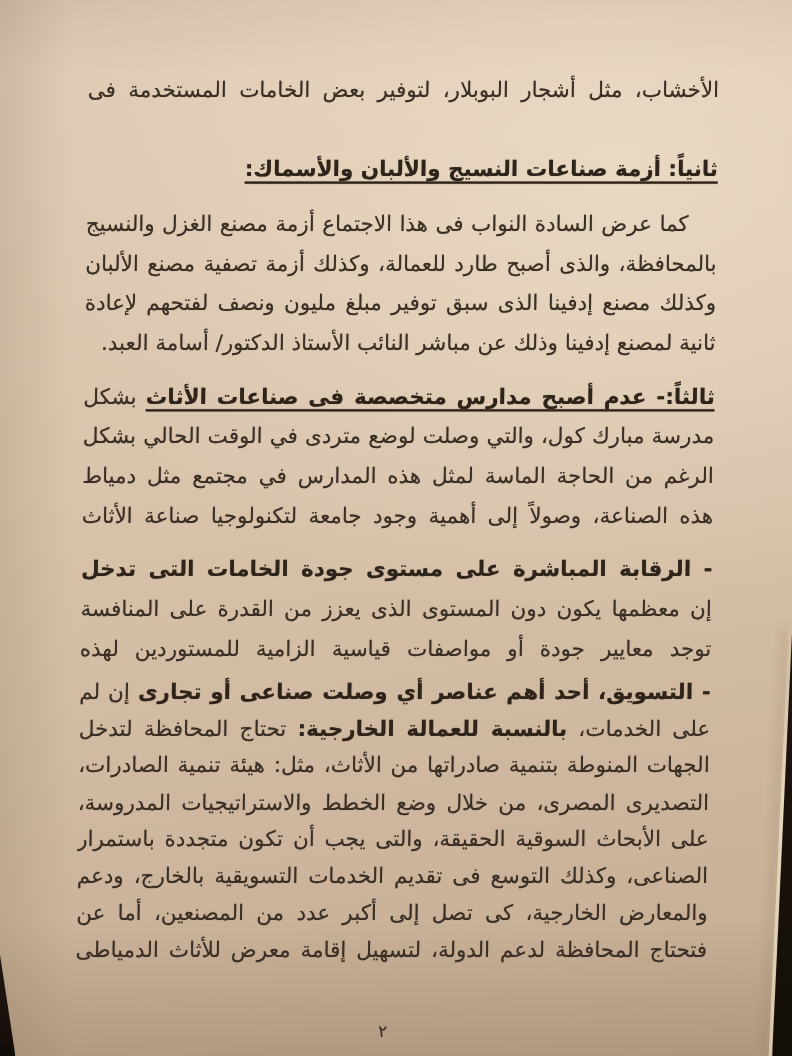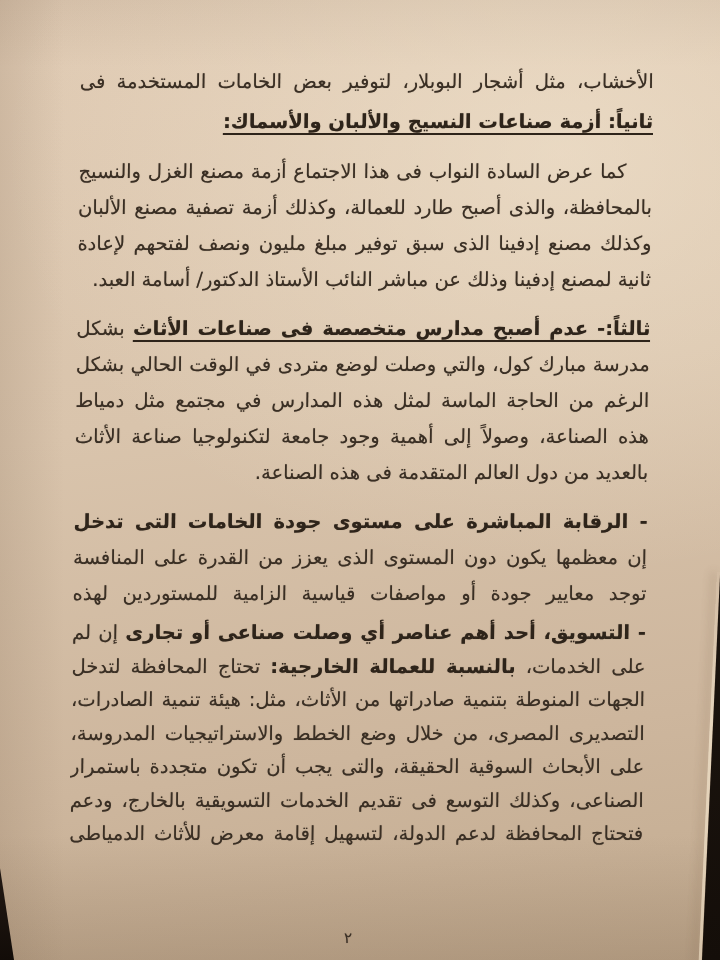--- a/index.html
+++ b/index.html
@@ -39,21 +39,21 @@
     position:absolute;top:64px;left:80px;right:66px;
     direction:rtl;
     color:#3a2f24;
     font-size:19.5px;
     text-shadow:0 0 0.7px rgba(62,50,38,0.55);
     transform:skewX(-0.8deg);
     transform-origin:top left;
   }
   .block{margin-top:13px;}
   .doc > .block:nth-child(1){margin-top:0;}
-  .doc > .block:nth-child(2){margin-top:4px;}
+  .doc > .block:nth-child(2){margin-top:36px;}
   .doc > .block:nth-child(3){margin-top:14px;}
   .doc > .block:nth-child(6){margin-top:4px;}
   .line{
     height:36px;line-height:36px;overflow:hidden;
     text-align:justify;text-justify:inter-word;
     text-align-last:right;-moz-text-align-last:right;
   }
   .block.tight .line{height:33.5px;line-height:33.5px;}
   .line.fill{text-align-last:justify;-moz-text-align-last:justify;}
   .line.indent{text-indent:26px;}
@@ -80,34 +80,34 @@
         <div class="line fill indent"><span class="">كما عرض السادة النواب فى هذا الاجتماع أزمة مصنع الغزل والنسيج المتعثر</span></div>
         <div class="line fill"><span class="">بالمحافظة، والذى أصبح طارد للعمالة، وكذلك أزمة تصفية مصنع الألبان بدمياط،</span></div>
         <div class="line fill"><span class="">وكذلك مصنع إدفينا الذى سبق توفير مبلغ مليون ونصف لفتحهم لإعادة تشغيلهم مرة</span></div>
         <div class="line"><span class="">ثانية لمصنع إدفينا وذلك عن مباشر النائب الأستاذ الدكتور/ أسامة العبد.</span></div>
       </div>
       <div class="block">
         <div class="line fill"><span class="b u">ثالثاً:- عدم أصبح مدارس متخصصة فى صناعات الأثاث</span><span class=""> بشكل حقيقى اللهم إلا</span></div>
         <div class="line fill"><span class="">مدرسة مبارك كول، والتي وصلت لوضع متردى في الوقت الحالي بشكل كبير، على</span></div>
         <div class="line fill"><span class="">الرغم من الحاجة الماسة لمثل هذه المدارس في مجتمع مثل دمياط المتخصص في</span></div>
         <div class="line fill"><span class="">هذه الصناعة، وصولاً إلى أهمية وجود جامعة لتكنولوجيا صناعة الأثاث بدمياط، أسوة</span></div>
-        <div class="line"><span class="">بالعديد من دول العالم المتقدمة فى هذه الصناعة.</span></div>
       </div>
       <div class="block">
         <div class="line fill"><span class="b ">- الرقابة المباشرة على مستوى جودة الخامات التى تدخل في هذه الصناعة حيث</span></div>
         <div class="line fill"><span class="">إن معظمها يكون دون المستوى الذى يعزز من القدرة على المنافسة الخارجية، ولا</span></div>
         <div class="line"><span class="">توجد معايير جودة أو مواصفات قياسية الزامية للمستوردين لهذه الخامات.</span></div>
       </div>
       <div class="block tight">
         <div class="line fill"><span class="b ">- التسويق، أحد أهم عناصر أي وصلت صناعى أو تجارى</span><span class=""> إن لم يكن أهم عنصر</span></div>
         <div class="line fill"><span class="">على الخدمات، </span><span class="b ">بالنسبة للعمالة الخارجية:</span><span class=""> تحتاج المحافظة لتدخل مباشر وفعال من</span></div>
         <div class="line fill"><span class="">الجهات المنوطة بتنمية صادراتها من الأثاث، مثل: هيئة تنمية الصادرات، والمجلس</span></div>
         <div class="line fill"><span class="">التصديرى المصرى، من خلال وضع الخطط والاستراتيجيات المدروسة، والاعتماد</span></div>
         <div class="line fill"><span class="">على الأبحاث السوقية الحقيقة، والتى يجب أن تكون متجددة باستمرار واتاحتها للمجتمع</span></div>
         <div class="line fill"><span class="">الصناعى، وكذلك التوسع فى تقديم الخدمات التسويقية بالخارج، ودعم البعثات التجارية</span></div>
+        <div class="line fill"><span class="">والمعارض الخارجية، كى تصل إلى أكبر عدد من المصنعين، أما عن </span></div>
         <div class="line"><span class="">فتحتاج المحافظة لدعم الدولة، لتسهيل إقامة معرض للأثاث الدمياطى بقاعات العرض</span></div>
       </div>
     </div>
   <div class="edge-line"></div>
   <div class="bg-right"></div>
   <div class="bg-corner"></div>
   <div class="pagenum">٢</div>
 </div>
 
 </body></html>

